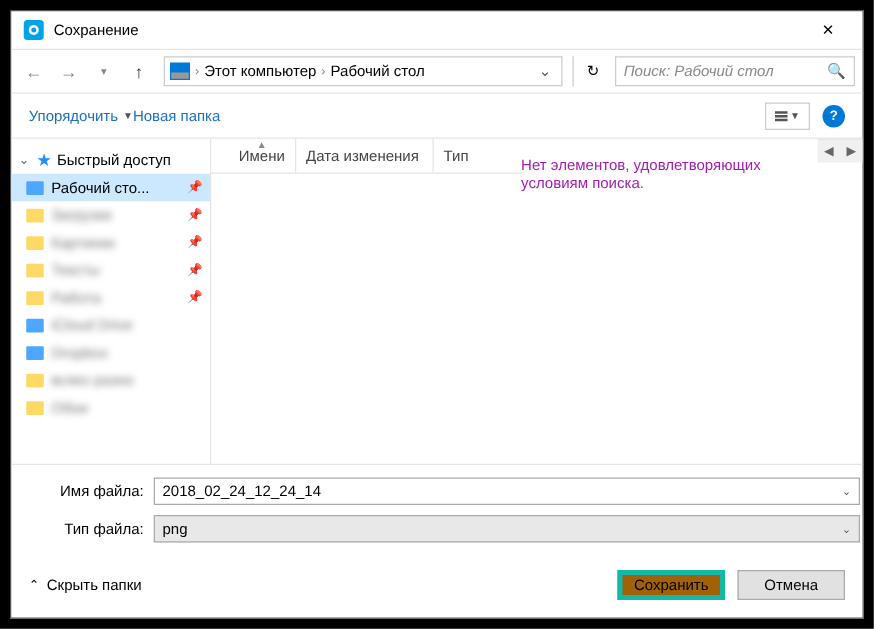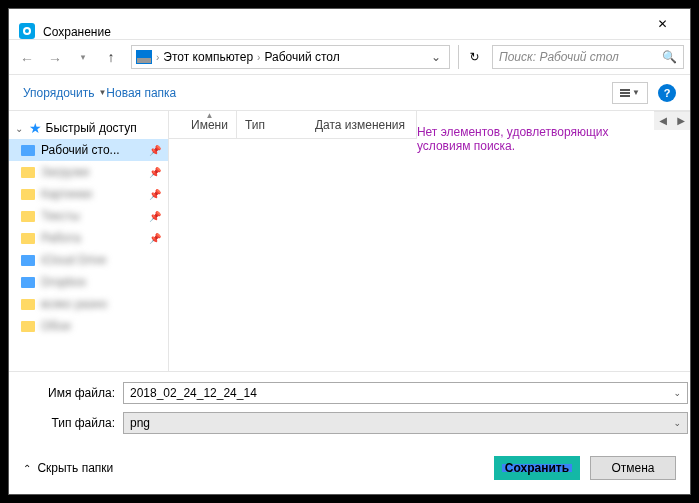--- a/index.html
+++ b/index.html
@@ -1,18 +1,18 @@
 <!DOCTYPE html>
 <html><head>
 <meta charset="utf-8">
 <style>
 * { box-sizing: border-box; margin: 0; padding: 0; font-family: "Segoe UI", Tahoma, sans-serif; font-size: 12px; }
 body { background: #000; padding: 8px; }
 .window { width: 683px; height: 487px; background: #fff; border: 1px solid #555; display: flex; flex-direction: column; }
-.titlebar { height: 30px; display: flex; align-items: flex-end; padding: 0 5px; }
+.titlebar { height: 30px; display: flex; align-items: center; padding: 0 5px; }
 .app-icon { width: 16px; height: 16px; background: #00a2e8; border-radius: 3px; position: relative; margin-right: 8px; margin-left: 5px; }
 .app-icon::after { content: ""; position: absolute; width: 8px; height: 8px; background: #fff; border-radius: 50%; top: 4px; left: 4px; }
 .app-icon::before { content:""; position:absolute; width:4px; height:4px; background:#00a2e8; border-radius:50%; top:6px; left:6px; z-index:1;}
 .title-text { flex: 1; }
 .close-btn { width: 45px; height: 30px; display: flex; align-items: center; justify-content: center; font-size: 14px; cursor: pointer; }
 
 .navbar { height: 36px; border-top: 1px solid #e5e5e5; border-bottom: 1px solid #e5e5e5; display: flex; align-items: center; padding: 0 6px; gap: 4px; }
 .nav-arrow { width: 24px; height: 24px; display: flex; align-items: center; justify-content: center; color: #888; font-size: 14px; }
 .nav-up { color: #333; }
 .breadcrumb { flex: 1; height: 24px; border: 1px solid #ccc; display: flex; align-items: center; padding: 0 4px; gap: 4px; margin: 0 4px; }
@@ -65,21 +65,21 @@
 .form-label { width: 112px; text-align: right; padding-right: 8px; }
 .form-input { flex: 1; height: 22px; border: 1px solid #aaa; padding: 0 6px; display: flex; align-items: center; }
 .form-input.combo { background: #e8e8e8; }
 .form-dd { margin-left: auto; font-size: 9px; color: #555; }
 
 .footer { display: flex; align-items: center; padding: 8px 14px 14px; gap: 10px; }
 .hide-folders { display: flex; align-items: center; gap: 6px; cursor: pointer; }
 .hf-arrow { font-size: 10px; }
 .footer-spacer { flex: 1; }
 .btn { width: 86px; height: 24px; border: 1px solid #aaa; background: #e1e1e1; display: flex; align-items: center; justify-content: center; cursor: pointer; }
-.btn.primary { border: 8px solid #14b8a6; background: #3b82f6; font-weight: bold; }
+.btn.primary { border: 4px solid #14b8a6; background: #a16207; }
 </style>
 </head>
 <body>
 
 <div class="window">
 
   <div class="titlebar">
     <div class="app-icon"></div>
     <div class="title-text">Сохранение</div>
     <div class="close-btn">
@@ -175,22 +175,22 @@
           <span class="blur">Обои</span>
         </div>
     </div>
 
     <div class="main">
       <div class="columns">
         <div class="col name">
           <span>Имени</span>
           <span class="sort-ind">▲</span>
         </div>
+        <div class="col date">Дата изменения</div>
         <div class="col type">Тип</div>
-        <div class="col date">Дата изменения</div>
       </div>
       <div class="content">Нет элементов, удовлетворяющих условиям поиска.</div>
       <div class="hscroll">
         <div class="hs-arrow">◀</div>
         <div class="hs-track">
           <div class="hs-thumb"></div>
         </div>
         <div class="hs-arrow">▶</div>
       </div>
     </div>

